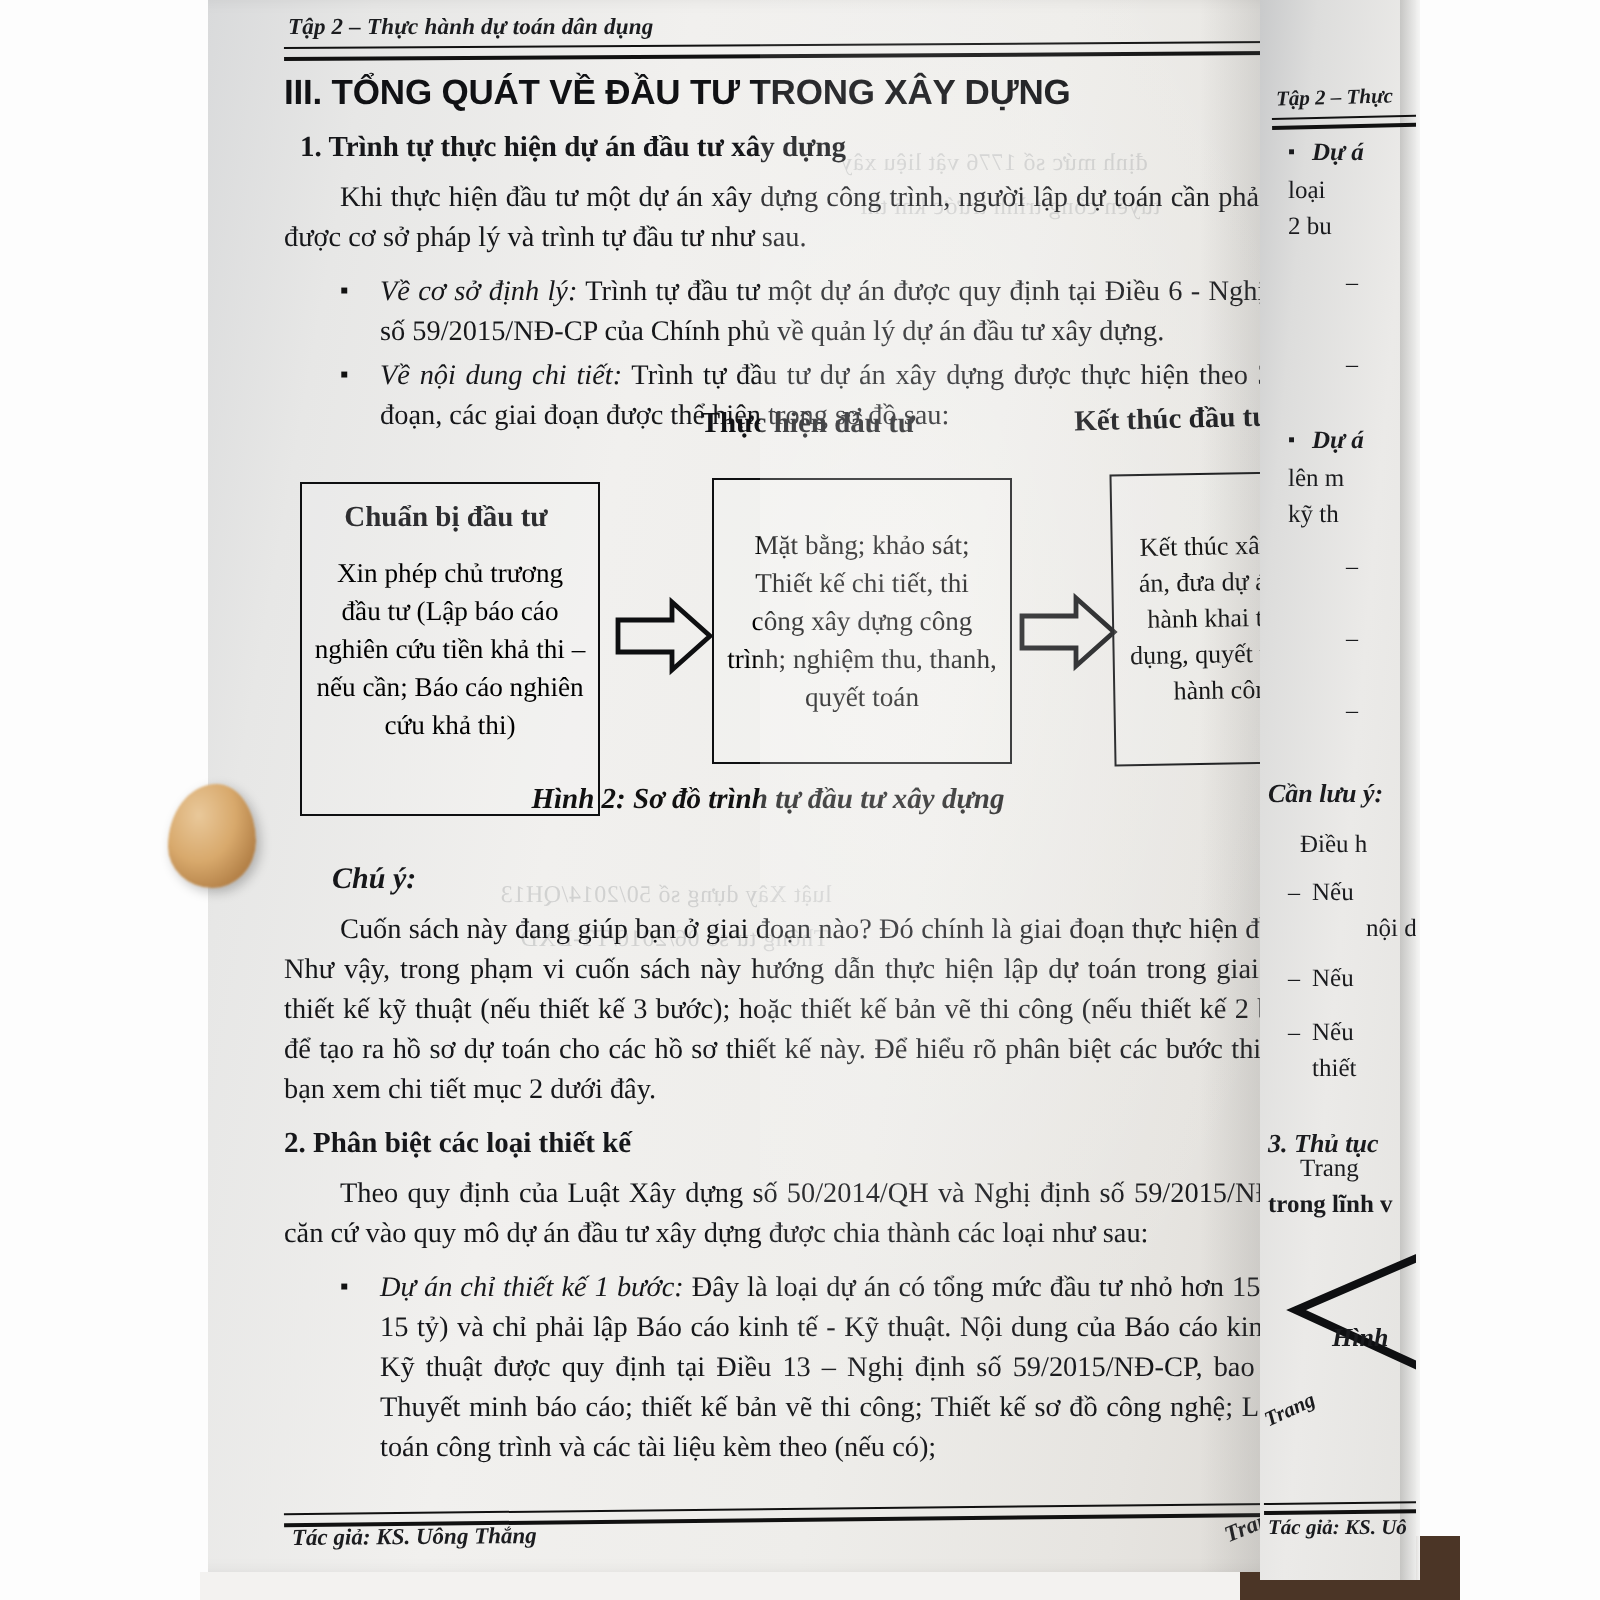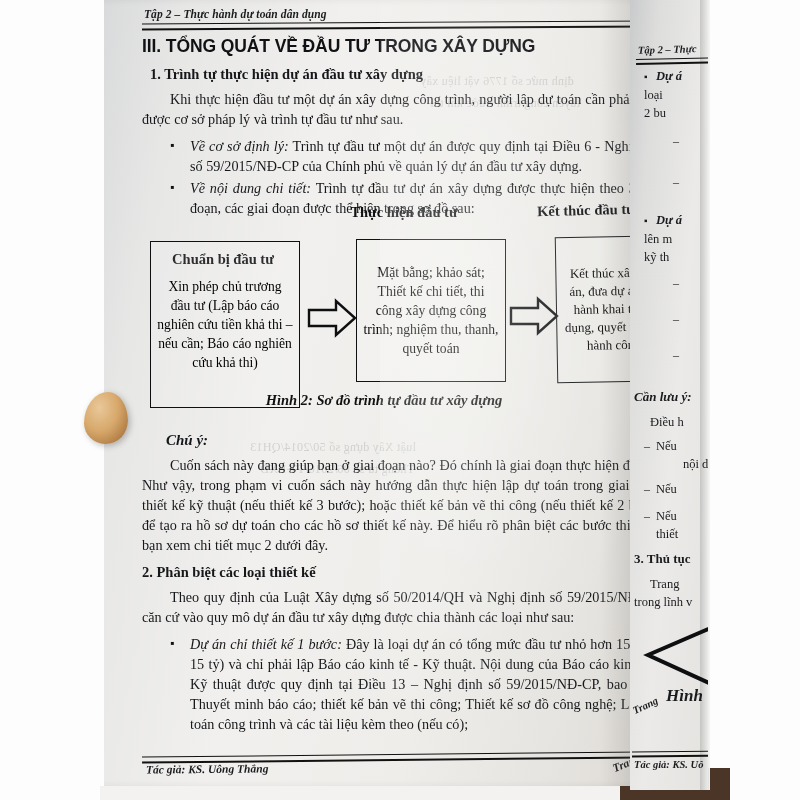--- a/index.html
+++ b/index.html
@@ -334,29 +334,29 @@
     <div class="rline rdash" style="left:55px; top:347px;"></div>
 
     <div class="rline ri" style="left:4px; top:388px; font-size:13px;">Cần lưu ý:</div>
     <div class="rline" style="left:20px; top:414px;">Điều h</div>
     <div class="rline rdash" style="left:26px; top:438px;">Nếu</div>
     <div class="rline" style="left:26px; top:456px;margin-left:27px;">nội d</div>
     <div class="rline rdash" style="left:26px; top:481px;">Nếu</div>
     <div class="rline rdash" style="left:26px; top:508px;">Nếu</div>
     <div class="rline" style="left:26px; top:526px;">thiết</div>
 
-    <div class="rline rb" style="left:4px; top:550px; font-size:13px;">3. Thủ tục</div>
+    <div class="rline rb" style="left:4px; top:563px; font-size:13px;font-style:italic;">3. Thủ tục</div>
     <div class="rline" style="left:20px; top:576px;">Trang</div>
-    <div class="rline" style="left:4px; top:594px;">trong lĩnh v</div>
+    <div class="rline" style="left:4px; top:594px;font-weight:bold;">trong lĩnh v</div>
 
     <svg style="position:absolute; left:4px; top:610px;" width="90" height="90" viewBox="0 0 90 90">
       <polyline points="86,14 14,45 86,78" fill="none" stroke="#0e0f11" stroke-width="4"></polyline>
     </svg>
 
-    <div class="rline ri" style="left:36px; top:687px; font-size:17px;">Hình</div>
+    <div class="rline ri" style="left:36px; top:660px; font-size:13px;">Hình</div>
 
     <div class="rtrang">Trang</div>
     <div class="rfoot-rule"></div>
     <div class="rfoot">Tác giả: KS. Uô</div>
   </div>
 
   <div class="thumb"></div>
 
 </div>
 

